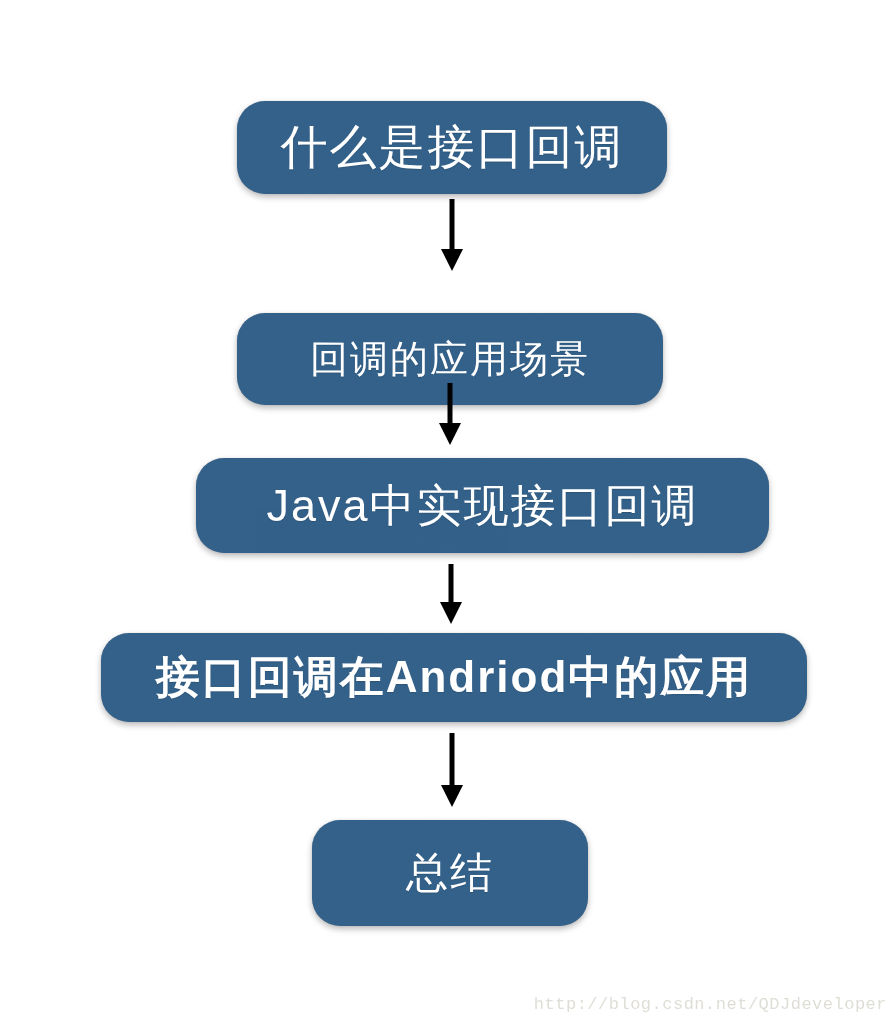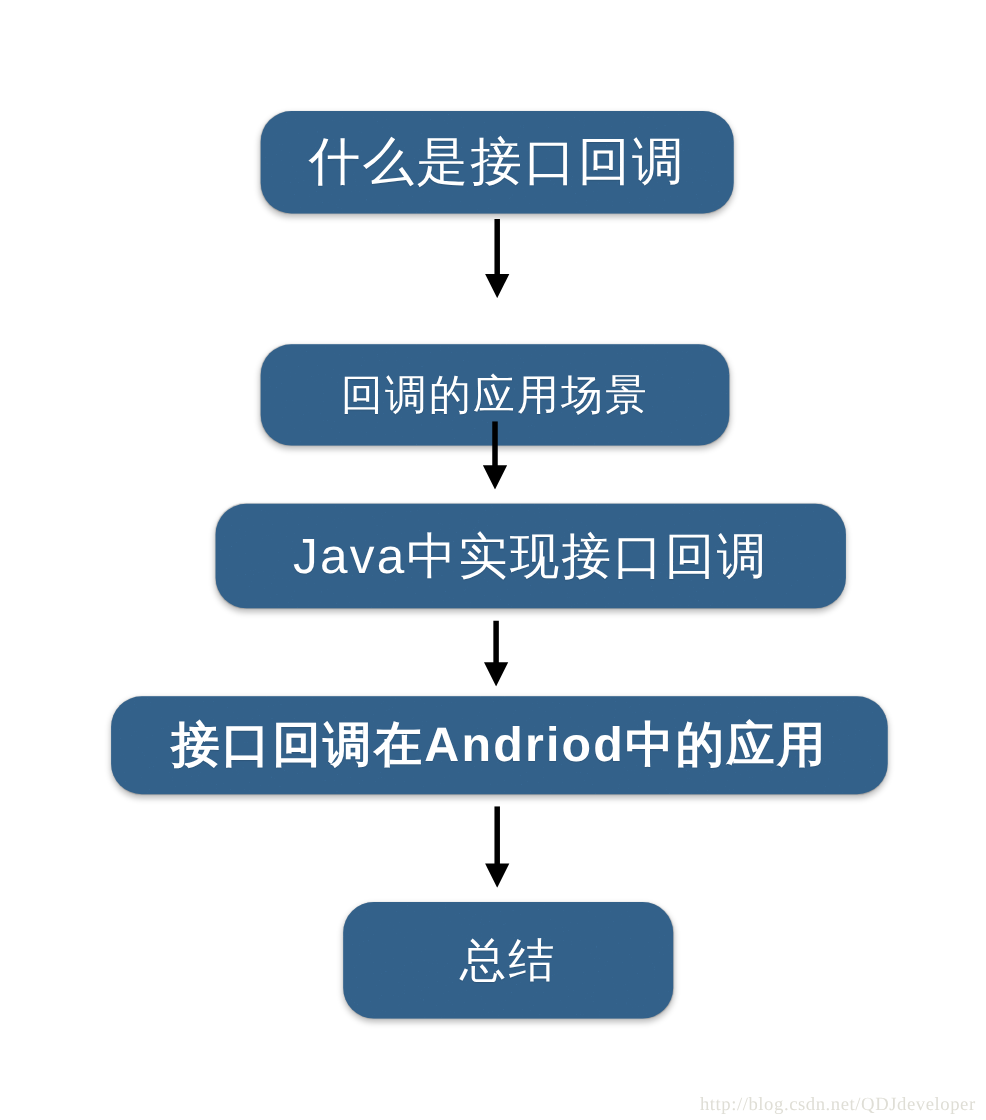--- a/index.html
+++ b/index.html
@@ -40,34 +40,34 @@
   .node-label {
     position: relative;
     letter-spacing: 2px;
     white-space: nowrap;
     text-shadow: 0 1px 1px rgba(0,0,0,0.12);
   }
   .node-1 { left: 237px; top: 101px; width: 430px; height: 93px; font-size: 47px; }
   .node-2 { left: 237px; top: 278px; width: 426px; height: 92px; font-size: 38px; margin-top: 35px; }
   .node-3 { left: 196px; top: 458px; width: 573px; height: 95px; font-size: 45px; }
   .node-4 { left: 101px; top: 633px; width: 706px; height: 89px; font-size: 44px; font-weight: bold; }
-  .node-5 { left: 312px; top: 820px; width: 300px; height: 106px; font-size: 42px; }
+  .node-5 { left: 312px; top: 820px; width: 276px; height: 106px; font-size: 42px; }
   .arrow {
     position: absolute;
     color: var(--arrow);
   }
   .arrow-1 { left: 439px; top: 199px; }
   .arrow-2 { left: 437px; top: 383px; }
   .arrow-3 { left: 438px; top: 564px; }
   .arrow-4 { left: 439px; top: 733px; }
   .watermark {
     position: absolute;
     right: 9px;
     bottom: 4px;
-    font-family: Liberation Serif, serif;
+    font-family: Liberation Mono, monospace;
     font-size: 17px;
     letter-spacing: 0.5px;
     color: var(--watermark-text);
     white-space: nowrap;
   }
   .svg-defs { position: absolute; width: 0; height: 0; }
 </style>
 </head>
 <body>
 

